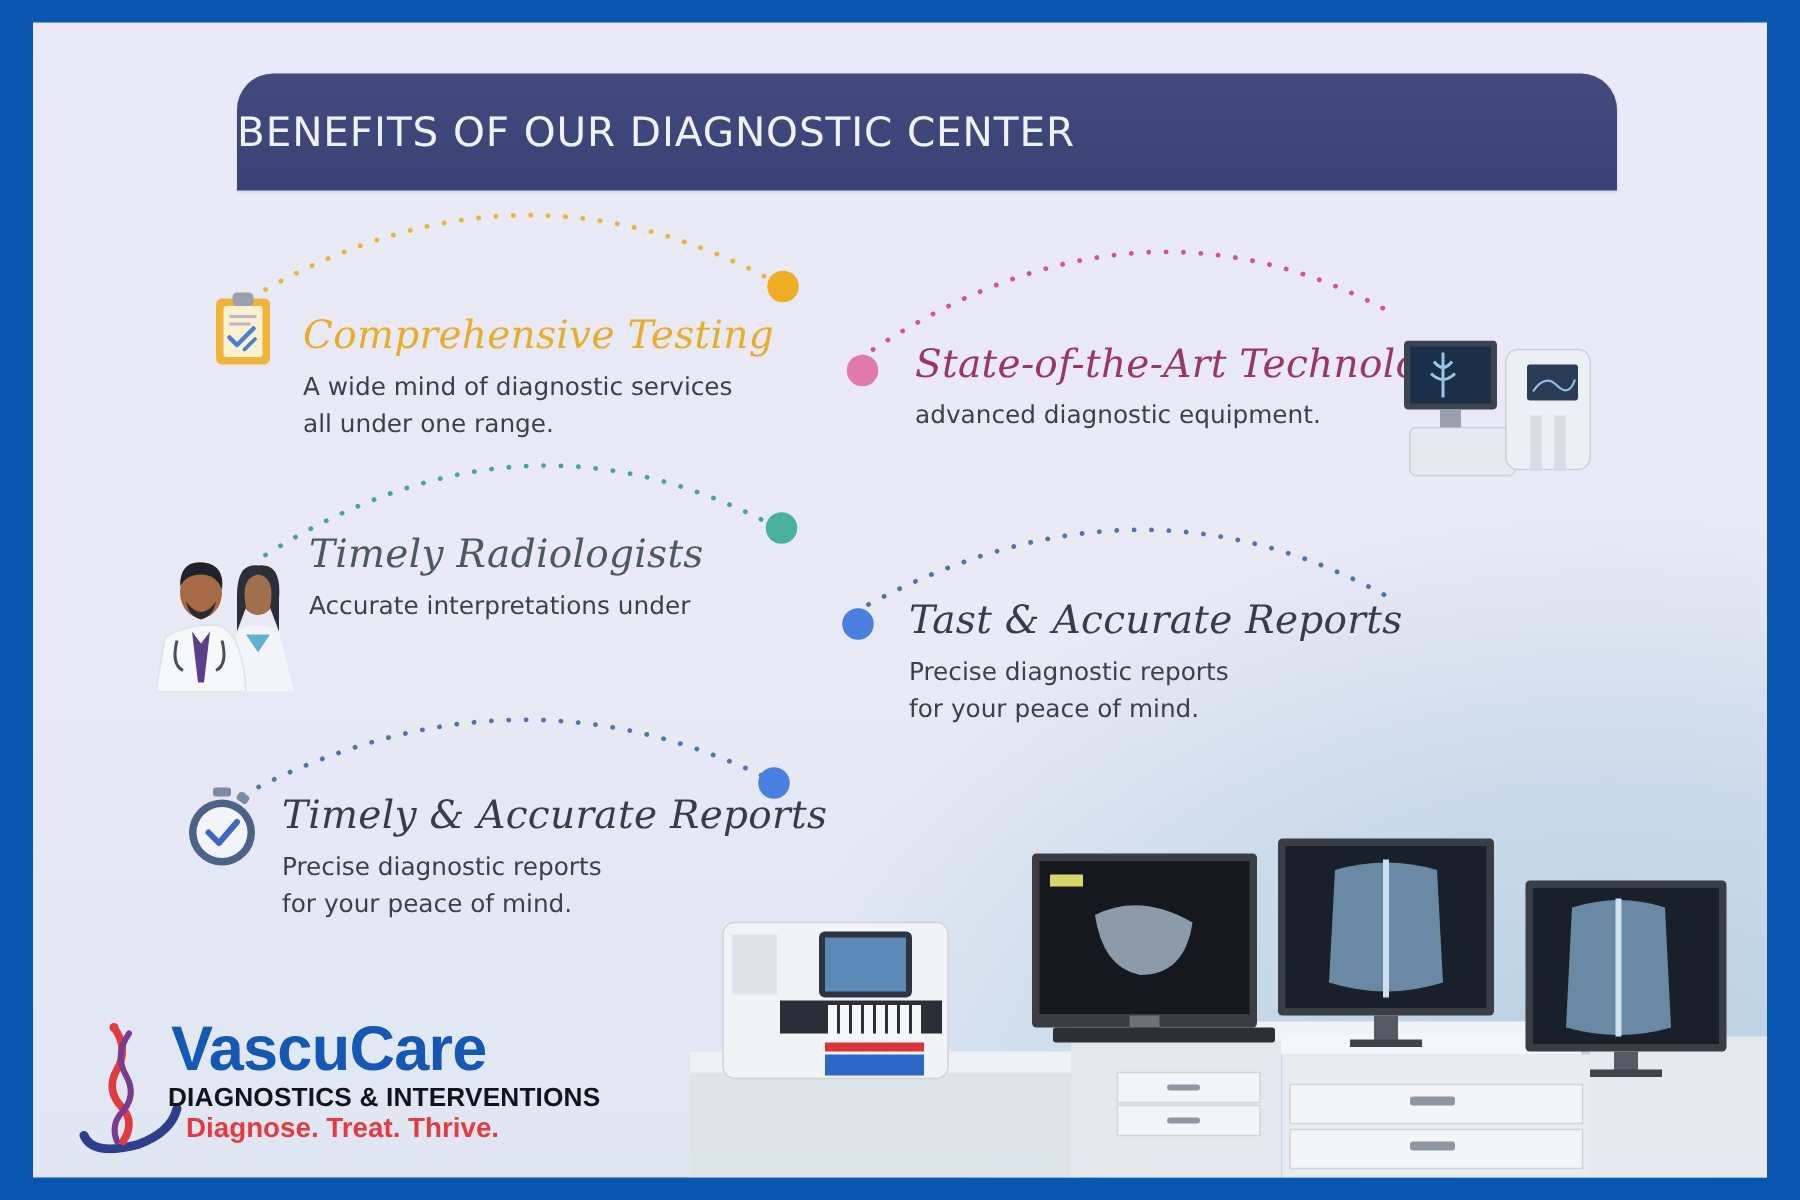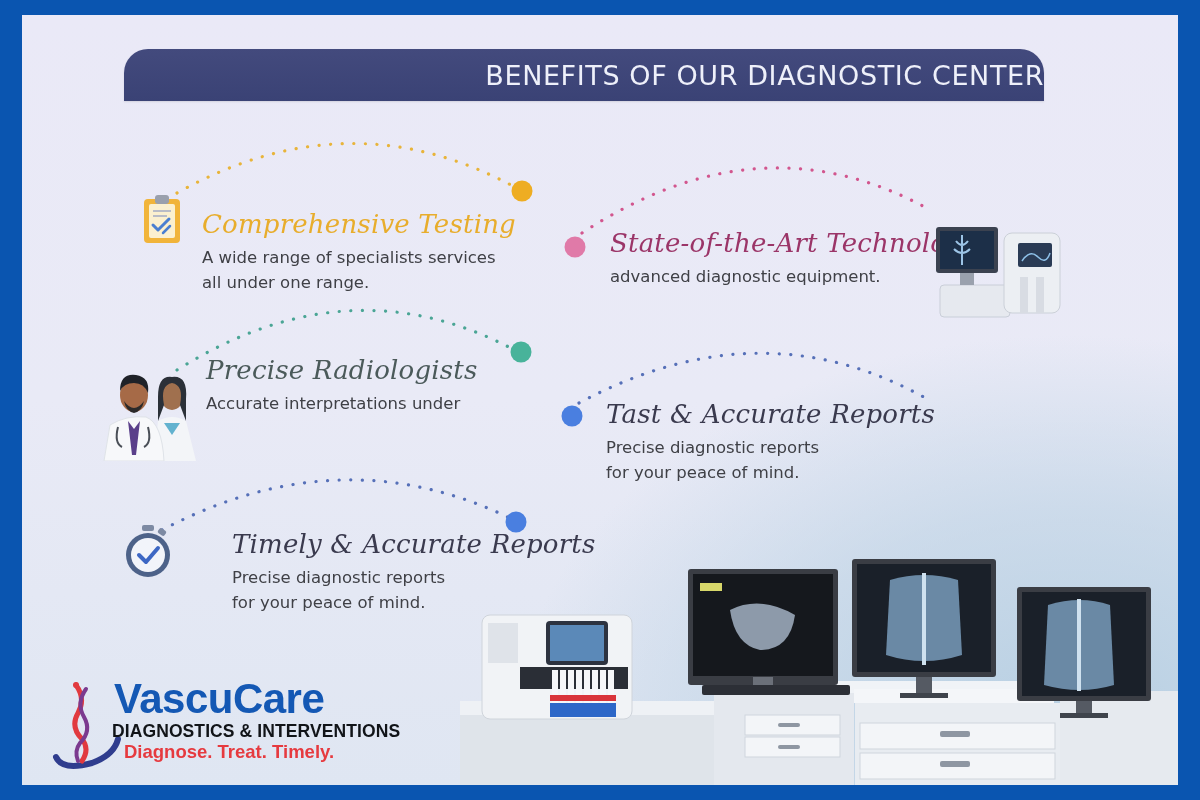--- a/index.html
+++ b/index.html
@@ -10,24 +10,24 @@
     position: relative;
   }
   .canvas {
     position: absolute; left: 22px; top: 15px; width: 1156px; height: 770px;
     background:
       radial-gradient(ellipse 700px 500px at 1050px 720px, #b7cfe2 0%, rgba(183,207,226,0.55) 45%, rgba(233,235,248,0) 80%),
       linear-gradient(180deg, #eae9f7 0%, #e9eaf6 50%, #dfe6f2 100%);
     overflow: hidden;
   }
   .banner {
-    position: absolute; left: 102px; top: 34px; width: 920px; height: 52px;
+    position: absolute; left: 136px; top: 34px; width: 920px; height: 78px;
     background: linear-gradient(180deg, #434a7d 0%, #3a4275 100%);
     border-radius: 24px 24px 0 0;
-    display: flex; align-items: center; justify-content: flex-end;
+    display: flex; align-items: center; justify-content: flex-start;
     box-shadow: 0 1px 2px rgba(0,0,0,0.1);
   }
   .banner-title {
     color: #eef0fa; font-family: "DejaVu Sans", sans-serif;
     font-size: 27px; letter-spacing: 0.6px; font-weight: normal;
   }
   svg.arcs { position: absolute; left: 0; top: 0; }
   .item { position: absolute; }
   .item-title {
     font-family: "DejaVu Serif", serif; font-style: italic;
@@ -90,21 +90,21 @@
       <rect x="13" y="2" width="14" height="9" rx="3" fill="#9aa0ad"></rect>
       <rect x="11" y="17" width="18" height="2" fill="#b9bcc6"></rect>
       <rect x="11" y="22" width="14" height="2" fill="#b9bcc6"></rect>
       <path d="M 11 32 L 16 37 L 27 26" fill="none" stroke="#4a7fd0" stroke-width="3" stroke-linecap="round" stroke-linejoin="round"></path>
       <path d="M 21 40 L 28 33" fill="none" stroke="#4a7fd0" stroke-width="2.5" stroke-linecap="round"></path>
     </svg>
   </div>
   <div class="item" style="left:180px; top:194px;">
     <div class="item-title" style="color:#e8ad2c;">Comprehensive Testing</div>
     <div class="item-desc">
-      <div>A wide range of specialists services</div>
+      <div>A wide mind of diagnostic services</div>
       <div>all under one range.</div>
     </div>
   </div>
 
   <div class="item" style="left:588px; top:213px;">
     <div class="item-title" style="color:#9b3568;">State-of-the-Art Technology</div>
     <div class="item-desc">
       <div>advanced diagnostic equipment.</div>
     </div>
   </div>
@@ -131,21 +131,21 @@
       <path d="M 60 32 Q 60 10 74 12 Q 90 10 88 34 L 88 56 L 82 40 Q 86 20 74 18 Q 62 20 66 40 L 60 56 Z" fill="#2b3038"></path>
       <path d="M 6 96 L 12 60 Q 28 50 48 52 Q 64 58 66 96 Z" fill="#f7f8fa" stroke="#dfe3e8"></path>
       <path d="M 30 56 L 36 64 L 42 56 L 38 90 L 34 90 Z" fill="#5a3f8a"></path>
       <path d="M 20 62 Q 16 78 24 82 M 50 62 Q 54 78 46 82" stroke="#4a4f57" stroke-width="2" fill="none"></path>
       <ellipse cx="36" cy="30" rx="14" ry="17" fill="#a66a47"></ellipse>
       <path d="M 22 26 Q 22 8 38 10 Q 52 12 50 28 Q 46 18 36 18 Q 26 18 22 26 Z" fill="#1f2228"></path>
       <path d="M 26 36 Q 36 50 46 36 Q 44 46 36 48 Q 28 46 26 36 Z" fill="#2c2a2a"></path>
     </svg>
   </div>
   <div class="item" style="left:184px; top:340px;">
-    <div class="item-title" style="color:#4b5a5a;">Precise Radiologists</div>
+    <div class="item-title" style="color:#4b5a5a;">Timely Radiologists</div>
     <div class="item-desc">
       <div>Accurate interpretations under</div>
     </div>
   </div>
 
   <div class="item" style="left:584px; top:384px;">
     <div class="item-title" style="color:#3a3a4e;">Tast &amp; Accurate Reports</div>
     <div class="item-desc">
       <div>Precise diagnostic reports</div>
       <div>for your peace of mind.</div>
@@ -154,21 +154,21 @@
 
   <div class="icon" style="left:100px; top:508px;">
     <svg width="52" height="56" viewBox="0 0 52 56">
       <rect x="20" y="2" width="12" height="6" rx="2" fill="#7d8aa3"></rect>
       <rect x="36" y="6" width="8" height="6" rx="2" fill="#7d8aa3" transform="rotate(35 40 9)"></rect>
       <circle cx="26" cy="32" r="22" fill="#4d6289"></circle>
       <circle cx="26" cy="32" r="17" fill="#f2f4fa"></circle>
       <path d="M 17 32 L 24 39 L 36 25" fill="none" stroke="#3d67c4" stroke-width="4" stroke-linecap="round" stroke-linejoin="round"></path>
     </svg>
   </div>
-  <div class="item" style="left:166px; top:514px;margin-left:44px;">
+  <div class="item" style="left:166px; top:514px;">
     <div class="item-title" style="color:#3a3a4e;">Timely &amp; Accurate Reports</div>
     <div class="item-desc">
       <div>Precise diagnostic reports</div>
       <div>for your peace of mind.</div>
     </div>
   </div>
 
   <div class="equip">
     <svg width="718" height="230" viewBox="0 0 718 230">
 
@@ -231,16 +231,16 @@
 
   <div class="logo">
     <svg style="position:absolute; left:0; top:4px;" width="70" height="90" viewBox="0 0 70 90">
       <path d="M 4 78 Q 10 92 40 84 Q 62 76 66 60" fill="none" stroke="#2f3d8e" stroke-width="6" stroke-linecap="round"></path>
       <path d="M 24 6 Q 34 20 26 34 Q 18 48 30 60 Q 38 70 30 82" fill="none" stroke="#e13a3f" stroke-width="5" stroke-linecap="round"></path>
       <path d="M 34 10 Q 24 24 32 38 Q 40 52 28 64 Q 22 72 26 82" fill="none" stroke="#7b3a8f" stroke-width="4" stroke-linecap="round"></path>
       <circle cx="24" cy="6" r="3" fill="#e13a3f"></circle>
     </svg>
     <div class="logo-name">VascuCare</div>
     <div class="logo-sub">DIAGNOSTICS &amp; INTERVENTIONS</div>
-    <div class="logo-tag">Diagnose. Treat. Timely.</div>
+    <div class="logo-tag">Diagnose. Treat. Thrive.</div>
   </div>
 
 </div>
 
 </body></html>

